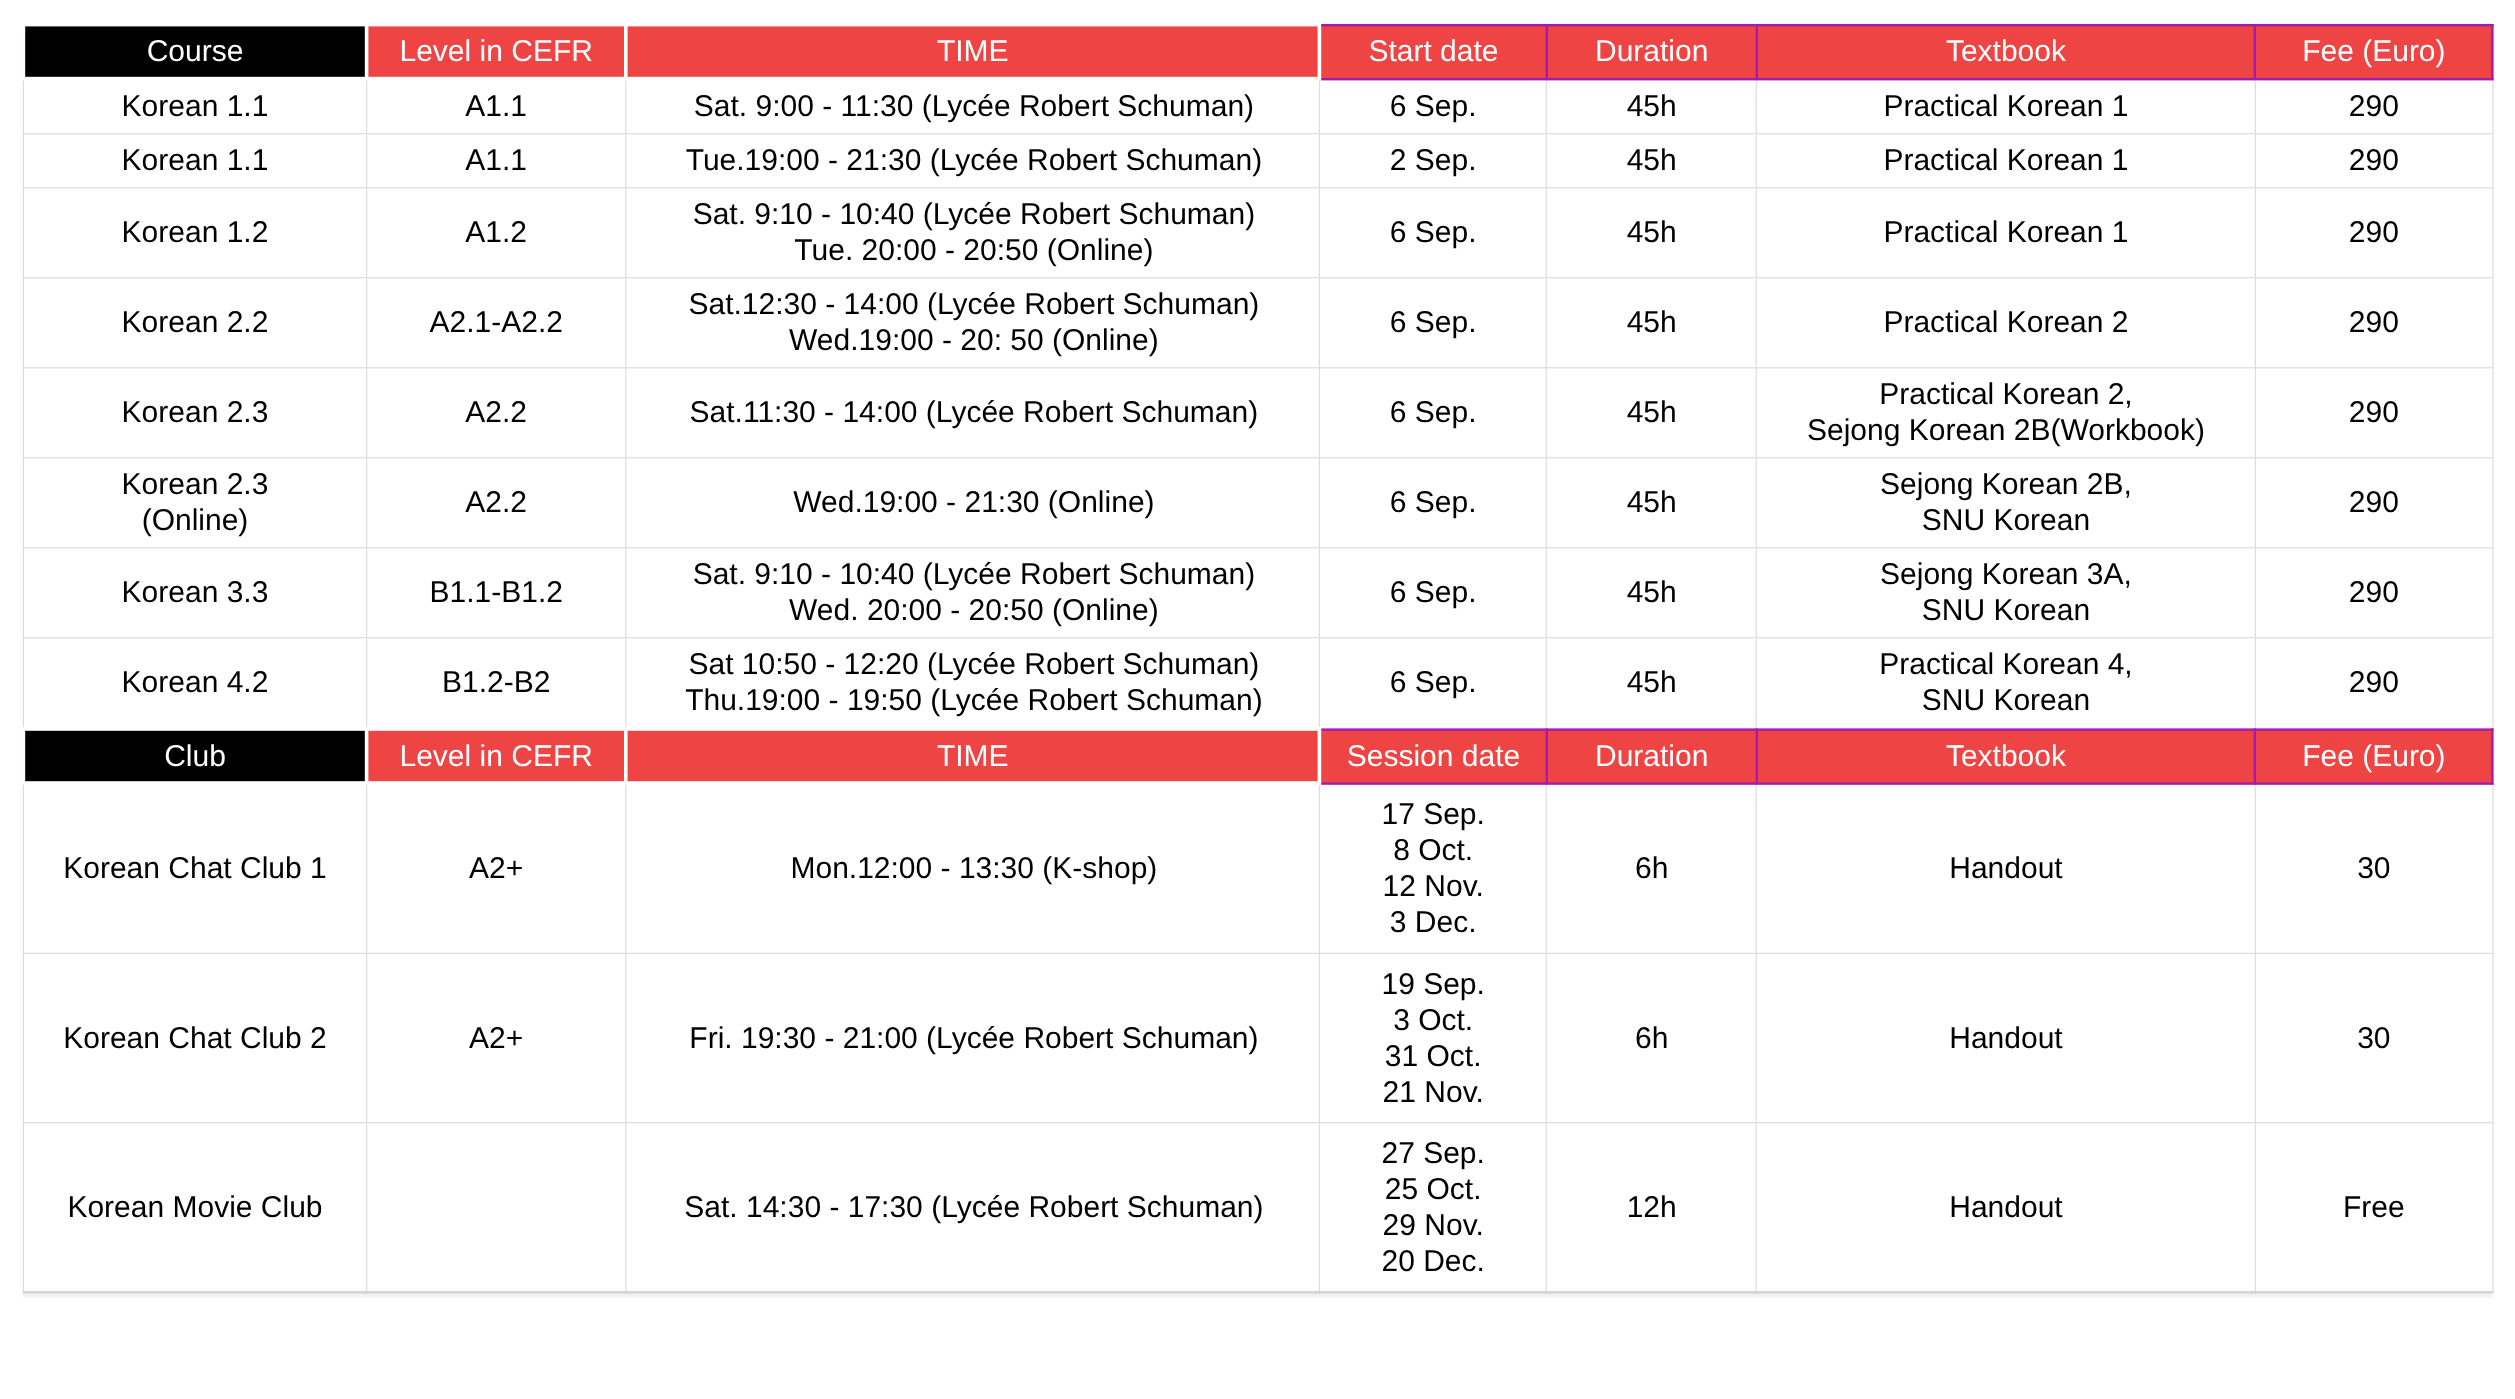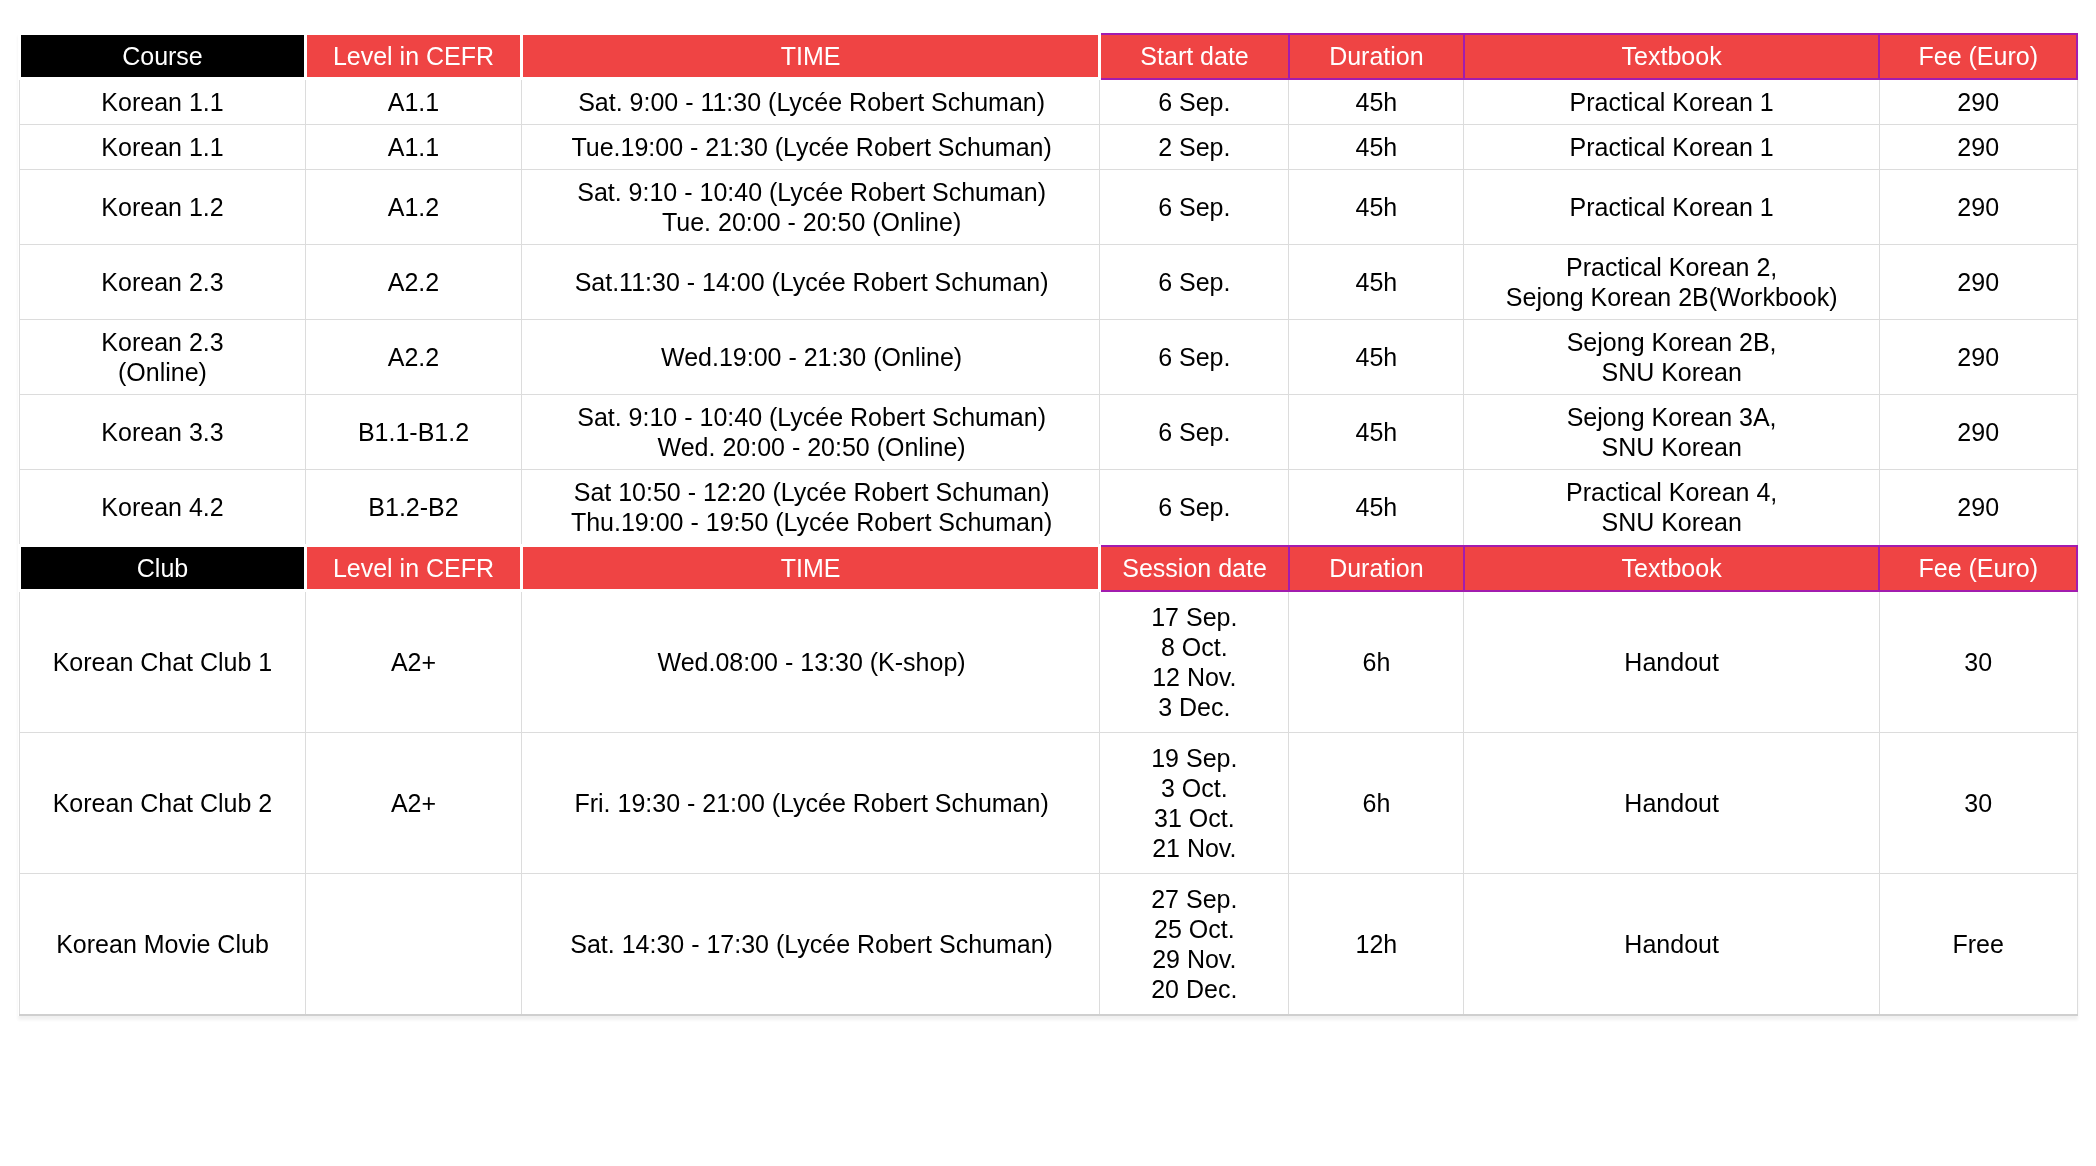--- a/index.html
+++ b/index.html
@@ -1,17 +1,17 @@
 <!DOCTYPE html>
 <html><head>
 <meta charset="utf-8">
 <style>
   html,body{margin:0;padding:0;background:#ffffff;}
   body{font-family:"Liberation Sans","DejaVu Sans",sans-serif;color:#000;}
-  .page{width:2096px;height:1166px;box-sizing:border-box;padding:32px 18px 0 18px;background:#fff;}
+  .page{width:2096px;height:1166px;box-sizing:border-box;padding:19px 18px 0 18px;background:#fff;}
   table{width:100%;border-collapse:collapse;table-layout:fixed;font-size:25px;
         border-bottom:2px solid #cfcfcf;box-shadow:0 4px 3px rgba(0,0,0,0.06);}
   th{background:#ef4444;color:#ffffff;font-weight:400;font-size:25px;line-height:34px;
      padding:4px 8px;text-align:center;vertical-align:middle;}
   th.hblack{background:#000000;}
   th.wg{border:3px solid #ffffff;}
   th.dg{border:2px solid #a21caf;}
   td{border:1px solid #dcdcdc;padding:7px 8px;vertical-align:middle;text-align:center;
      line-height:30px;background:#fff;}
   td.left{text-align:center;padding-left:10px;}
@@ -91,20 +91,38 @@
             <div class="line">6 Sep.</div>
           </td>
           <td>45h</td>
           <td>
             <div class="line">Practical Korean 1</div>
           </td>
           <td>290</td>
         </tr>
         <tr>
           <td>
+            <div class="line">Korean 2.2</div>
+          </td>
+          <td>A2.1-A2.2</td>
+          <td class="left">
+            <div class="line">Sat.12:30 - 14:00 (Lycée Robert Schuman)</div>
+            <div class="line">Wed.19:00 - 20: 50 (Online)</div>
+          </td>
+          <td>
+            <div class="line">6 Sep.</div>
+          </td>
+          <td>45h</td>
+          <td>
+            <div class="line">Practical Korean 2</div>
+          </td>
+          <td>290</td>
+        </tr>
+        <tr>
+          <td>
             <div class="line">Korean 2.3</div>
           </td>
           <td>A2.2</td>
           <td class="left">
             <div class="line">Sat.11:30 - 14:00  (Lycée Robert Schuman)</div>
           </td>
           <td>
             <div class="line">6 Sep.</div>
           </td>
           <td>45h</td>
@@ -183,21 +201,21 @@
         <th class="dg">Fee (Euro)</th>
       </tr>
     </tbody>
     <tbody id="club-rows" class="club-rows">
         <tr>
           <td>
             <div class="line">Korean Chat Club 1</div>
           </td>
           <td>A2+</td>
           <td class="left">
-            <div class="line">Wed.08:00 - 13:30 (K-shop)</div>
+            <div class="line">Mon.12:00 - 13:30 (K-shop)</div>
           </td>
           <td>
             <div class="line">17 Sep.</div>
             <div class="line">8 Oct.</div>
             <div class="line">12 Nov.</div>
             <div class="line">3 Dec.</div>
           </td>
           <td>6h</td>
           <td>
             <div class="line">Handout</div>

